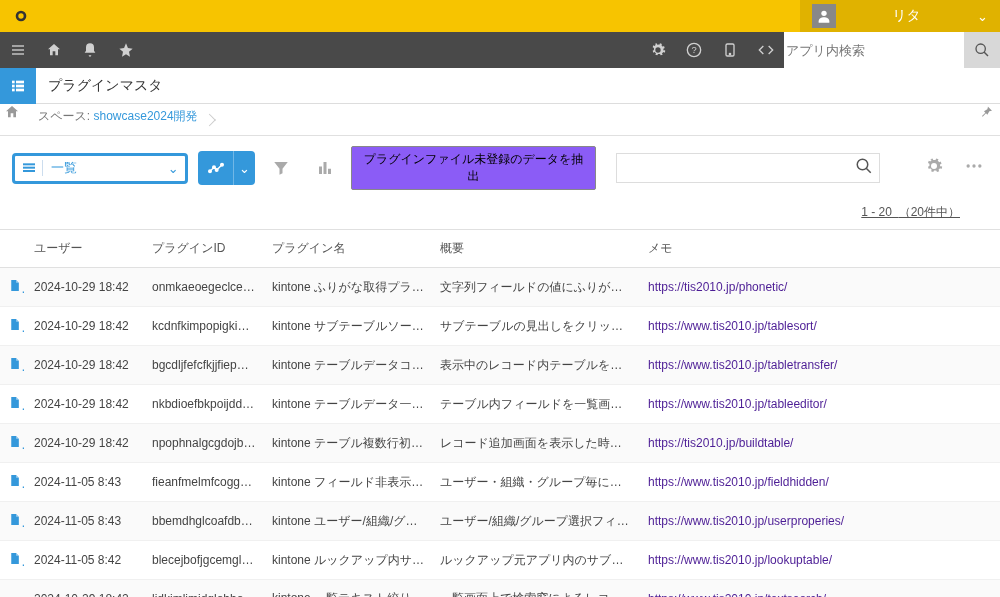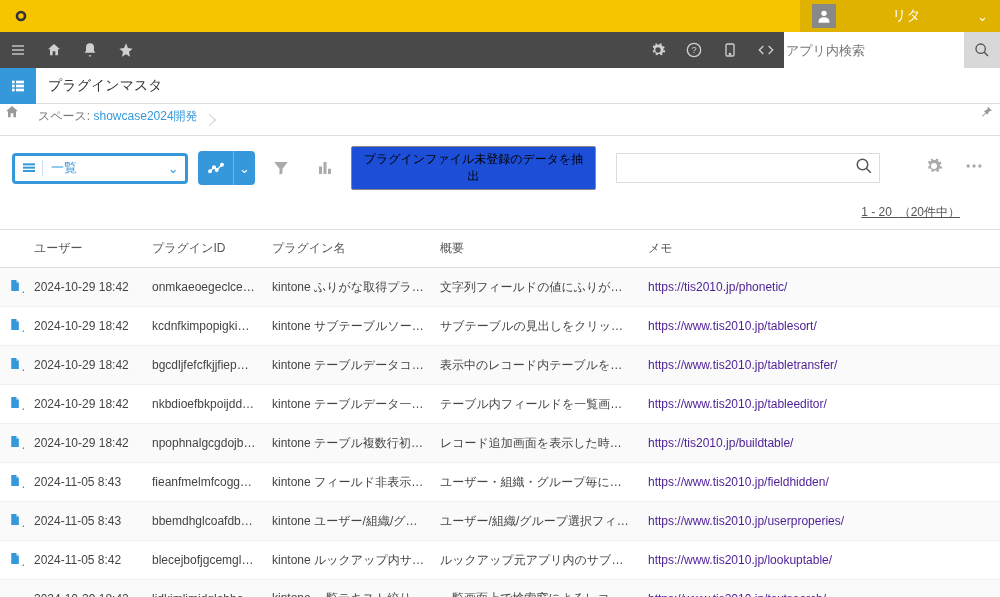--- a/index.html
+++ b/index.html
@@ -40,21 +40,21 @@
 
 .controls { display: flex; align-items: center; padding: 10px 12px; gap: 10px; }
 .view-select { display: flex; align-items: center; border: 3px solid #3498db; border-radius: 4px; height: 31px; width: 180px; background: #fff; cursor: pointer; }
 .view-select .vs-icon { width: 28px; display: flex; align-items: center; justify-content: center; color: #3498db; border-right: 1px solid #cde; }
 .view-select .vs-label { flex: 1; padding: 0 8px; color: #3498db; font-size: 13px; }
 .view-select .vs-chev { width: 24px; color: #3498db; text-align: center; }
 .graph-btn { display: flex; height: 34px; border-radius: 4px; overflow: hidden; }
 .graph-btn .g-main { width: 36px; background: #3498db; display: flex; align-items: center; justify-content: center; color: #fff; cursor: pointer; }
 .graph-btn .g-drop { width: 22px; background: #3498db; display: flex; align-items: center; justify-content: center; color: #fff; border-left: 1px solid rgba(255,255,255,0.3); cursor: pointer; }
 .ctrl-icon { width: 34px; height: 34px; display: flex; align-items: center; justify-content: center; color: #aaa; cursor: pointer; font-size: 18px; }
-.filter-btn { border: 1px solid #888; padding: 4px 8px; font-size: 12px; background: #1d4ed8; cursor: pointer; border-radius: 2px; }
+.filter-btn { border: 1px solid #888; padding: 4px 8px; font-size: 12px; background: #8b5cf6; cursor: pointer; border-radius: 2px; }
 .controls .spacer { flex: 1; }
 .mini-search { width: 270px; height: 30px; border: 1px solid #ddd; display: flex; align-items: center; padding: 0 6px; justify-content: flex-end; cursor: pointer; margin-left: 10px; }
 .mini-search .ms-icon { color: #555; font-size: 18px; }
 .right-icons { display: flex; align-items: center; gap: 12px; margin-left: 20px; }
 .right-icons .ri { color: #aaa; cursor: pointer; font-size: 18px; width: 28px; text-align: center; }
 
 
 .pagination { text-align: right; padding: 4px 40px 8px 0; font-size: 12px; color: #555; text-decoration: underline; }
 
 

